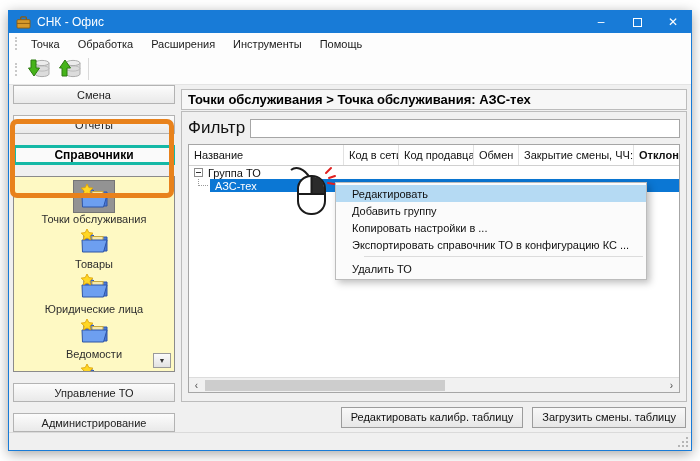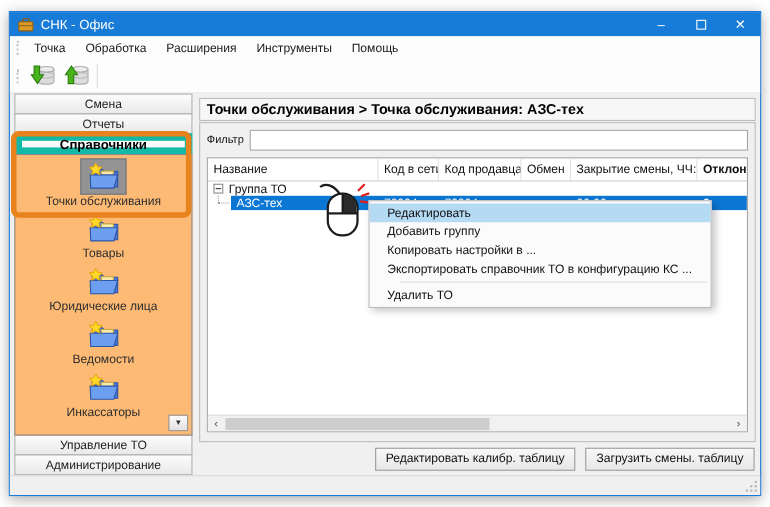--- a/index.html
+++ b/index.html
@@ -25,43 +25,43 @@
   .menu-item {padding:0 9px; height:100%; display:flex; align-items:center; white-space:nowrap;}
 
   
   .toolbar {height:31px; background:#fdfdfd; border-bottom:1px solid #e4e4e4; display:flex; align-items:center; flex:0 0 auto;}
   .tool-btn {width:29px; height:27px; display:flex; align-items:center; justify-content:center; margin:0 1px; border:1px solid transparent;}
   .tool-sep {width:1px; height:22px; background:#d9d9d9; margin:0 4px; flex:0 0 auto;}
 
   
   .body-row {flex:1; display:flex; padding-left:4px; min-height:0;}
 
-  .sidebar {width:162px; display:flex; flex-direction:column; flex:0 0 auto;}
+  .sidebar {width:162px; display:flex; flex-direction:column; flex:0 0 auto;gap:12px;}
   .side-btn {height:19px; background:linear-gradient(#fcfcfc,#e9e9e9); border:1px solid #b3b3b3;
     margin-top:-1px; font-size:11px; color:#222; display:flex; align-items:center; justify-content:center; white-space:nowrap;}
   .side-btn.first {margin-top:0;}
-  .side-section {height:20px; font-weight:bold; font-size:12px; color:#000; background:#fafafa; border:7px solid #14b8a6;
+  .side-section {height:20px; font-weight:bold; font-size:12px; color:#000; background:#fafafa; border:3px solid #14b8a6;
     margin-top:-1px; display:flex; align-items:center; justify-content:center;}
-  .side-panel {flex:1; background:#fdba74; border:1px solid #8b8b8b; margin-top:-1px; position:relative;
+  .side-panel {flex:1; background:#fef9c3; border:1px solid #8b8b8b; margin-top:-1px; position:relative;
     display:flex; flex-direction:column; align-items:center; padding-top:3px; overflow:hidden;}
   .side-item {width:100%; height:48px; display:flex; flex-direction:column; align-items:center; color:#2e2e2e; font-size:11px;}
   .icon-tile {width:42px; height:33px; display:flex; align-items:center; justify-content:center; border:1px solid transparent;}
   .side-item.selected .icon-tile {border:1px solid #757575; background:#939393;}
   .side-item .label {white-space:nowrap;}
   .panel-scroll-btn {position:absolute; right:3px; bottom:3px; width:18px; height:15px;
     background:linear-gradient(#fbfbfb,#e2e2e2); border:1px solid #9a9a9a; font-size:7px; color:#333;
     display:flex; align-items:center; justify-content:center;}
 
   .main {flex:1; display:flex; flex-direction:column; padding:4px 4px 0 6px; min-width:0;}
   .breadcrumb {height:21px; background:#f7f7f7; border:1px solid #bcbcbc; font-size:13px; font-weight:bold; color:#000;
     display:flex; align-items:center; padding-left:6px; flex:0 0 auto; white-space:nowrap; overflow:hidden;}
   .content-panel {flex:1; border:1px solid #bcbcbc; margin-top:1px; background:#f0f0f0;
     display:flex; flex-direction:column; padding:6px 6px 8px 6px; min-height:0;}
   .filter-row {display:flex; align-items:center; flex:0 0 auto;}
-  .flabel {font-size:10px; margin-right:5px; color:#111;}
+  .flabel {font-size:17px; margin-right:5px; color:#111;}
   .filter-row input {flex:1; height:19px; border:1px solid #a6a6a6; font-size:11px; padding:0 3px; background:#fff; font-family:inherit; outline:none;}
 
   .table {flex:1; margin-top:6px; border:1px solid #a6a6a6; background:#fff; display:flex; flex-direction:column; min-height:0;}
   .thead {display:flex; height:21px; border-bottom:1px solid #d0d0d0; flex:0 0 auto; font-size:11px; color:#111;}
   .th {display:flex; align-items:center; padding-left:5px; border-right:1px solid #e2e2e2; overflow:hidden; white-space:nowrap;}
   .col-name {width:155px; flex:0 0 auto;}
   .col-net {width:55px; flex:0 0 auto;}
   .col-seller {width:75px; flex:0 0 auto;}
   .col-exch {width:45px; flex:0 0 auto;}
   .col-close {width:115px; flex:0 0 auto;}

